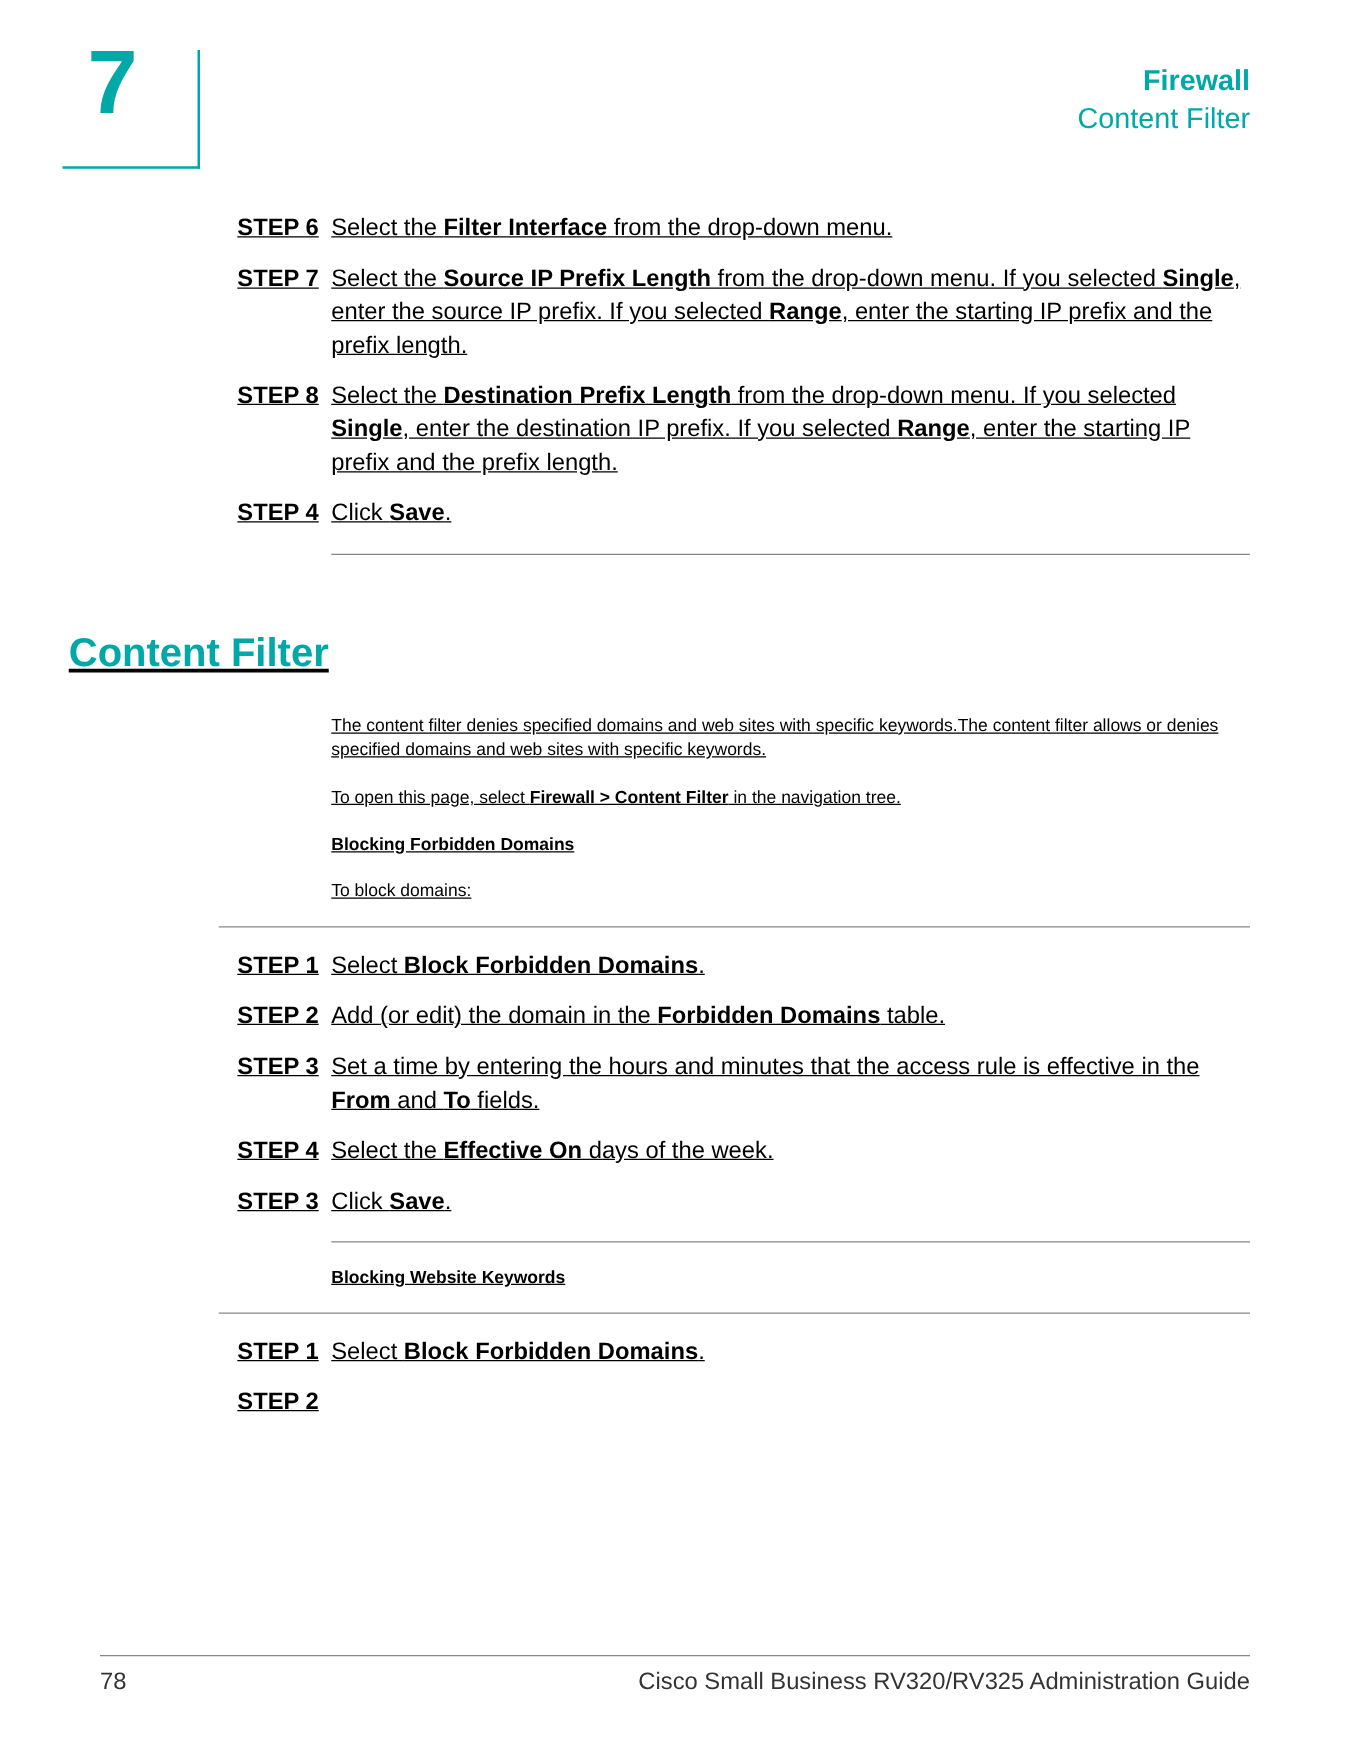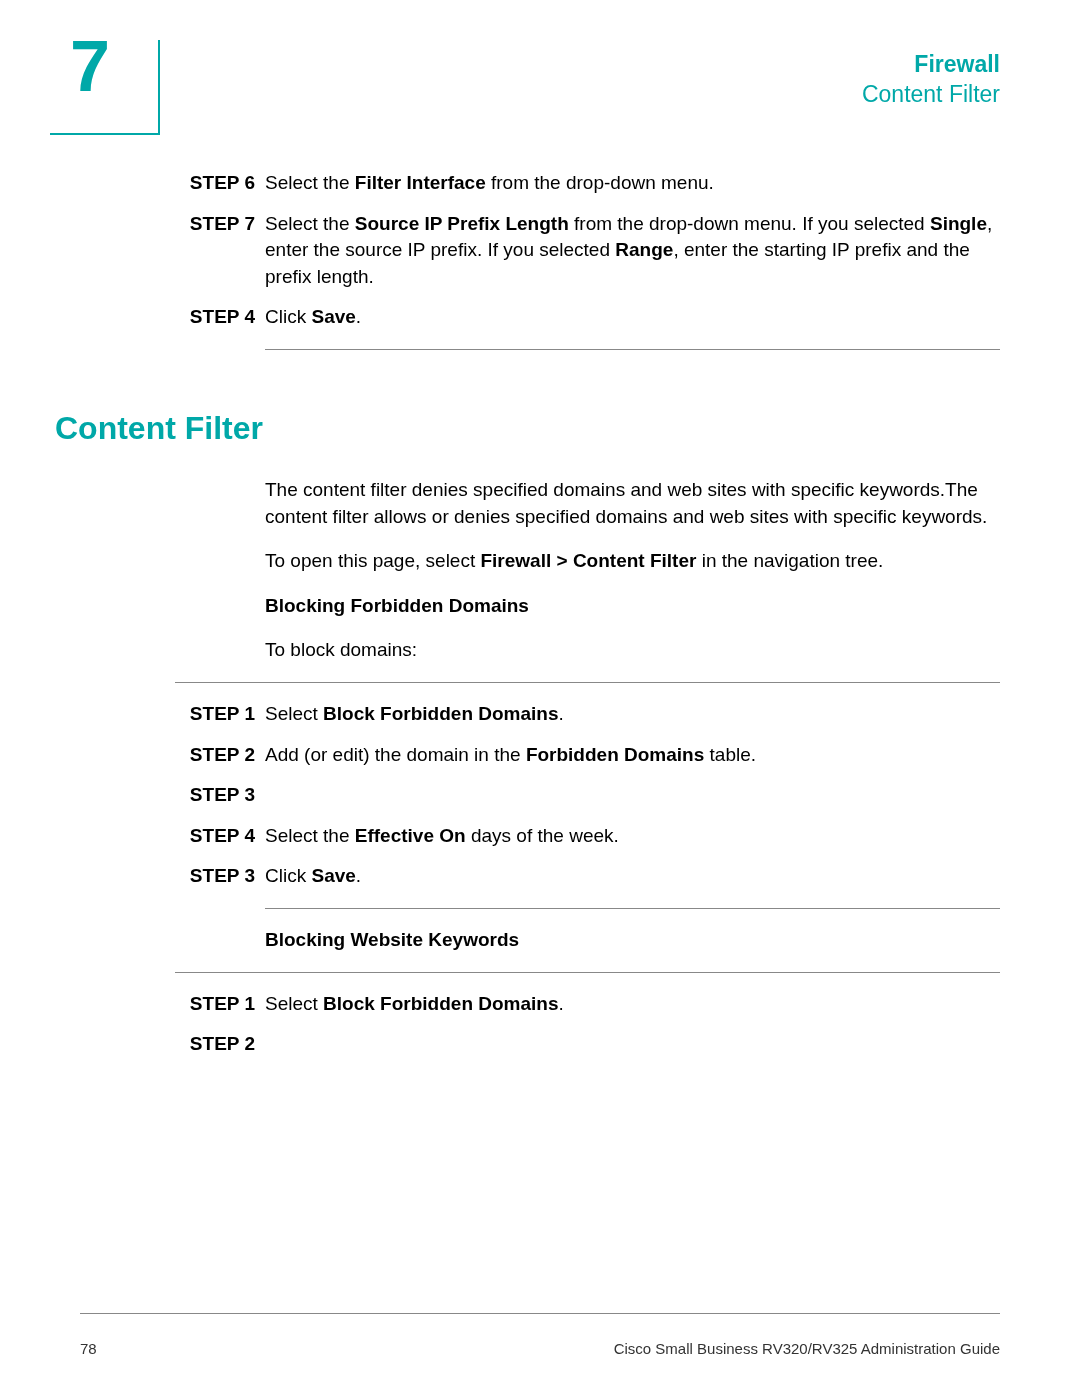--- a/index.html
+++ b/index.html
@@ -50,40 +50,41 @@
   .header-title {
     font-weight: bold;
     color: #00a8a8;
   }
   .header-sub {
     color: #00a8a8;
     font-weight: normal;
   }
   .content {
     margin-left: 0;
+    text-decoration: underline;
   }
   .step-row {
     display: flex;
     margin-bottom: 14px;
     font-size: 19px;
     line-height: 1.4;
   }
   .step-label {
     flex: 0 0 175px;
     text-align: right;
     font-weight: bold;
     padding-right: 10px;
     color: #000;
   }
   .step-body {
     flex: 1;
   }
   .body-text {
     margin-left: 185px;
-    font-size: 19px;
+    font-size: 14px;
     line-height: 1.4;
     margin-bottom: 18px;
   }
   .body-text.bold {
     font-weight: bold;
   }
   hr.rule {
     border: none;
     border-top: 1px solid #888;
     margin: 18px 0 18px 185px;
@@ -98,22 +99,22 @@
     font-weight: bold;
     color: #00a8a8;
     margin: 60px 0 30px -25px;
   }
   .footer {
     position: absolute;
     bottom: 40px;
     left: 80px;
     right: 80px;
     border-top: 1px solid #888;
-    padding-top: 26px;
-    font-size: 15px;
+    padding-top: 10px;
+    font-size: 19px;
     color: #333;
     display: flex;
     justify-content: space-between;
   }
   b { font-weight: bold; }
 </style>
 </head>
 <body>
 
 <div class="page">
@@ -133,20 +134,24 @@
     <div id="steps-top">
         <div class="step-row">
           <div class="step-label">STEP  6</div>
           <div class="step-body">Select the <b>Filter Interface</b> from the drop-down menu.</div>
         </div>
         <div class="step-row">
           <div class="step-label">STEP  7</div>
           <div class="step-body">Select the <b>Source IP Prefix Length</b> from the drop-down menu. If you selected <b>Single</b>, enter the source IP prefix. If you selected <b>Range</b>, enter the starting IP prefix and the prefix length.</div>
         </div>
         <div class="step-row">
+          <div class="step-label">STEP  8</div>
+          <div class="step-body">Select the <b>Destination Prefix Length</b> from the drop-down menu. If you selected <b>Single</b>, enter the destination IP prefix. If you selected <b>Range</b>, enter the starting IP prefix and the prefix length.</div>
+        </div>
+        <div class="step-row">
           <div class="step-label">STEP  4</div>
           <div class="step-body">Click <b>Save</b>.</div>
         </div>
       </div>
 
     <hr class="rule">
 
     <div class="section-title">Content Filter</div>
 
     <div class="body-text">The content filter denies specified domains and web sites with specific keywords.The content filter allows or denies specified domains and web sites with specific keywords.</div>
@@ -161,20 +166,21 @@
         <div class="step-row">
           <div class="step-label">STEP  1</div>
           <div class="step-body">Select <b>Block Forbidden Domains</b>.</div>
         </div>
         <div class="step-row">
           <div class="step-label">STEP  2</div>
           <div class="step-body">Add (or edit) the domain in the <b>Forbidden Domains</b> table.</div>
         </div>
         <div class="step-row">
           <div class="step-label">STEP  3</div>
+          <div class="step-body">Set a time by entering the hours and minutes that the access rule is effective in the <b>From</b> and <b>To</b> fields.</div>
         </div>
         <div class="step-row">
           <div class="step-label">STEP  4</div>
           <div class="step-body">Select the <b>Effective On</b> days of the week.</div>
         </div>
         <div class="step-row">
           <div class="step-label">STEP  3</div>
           <div class="step-body">Click <b>Save</b>.</div>
         </div>
       </div>

